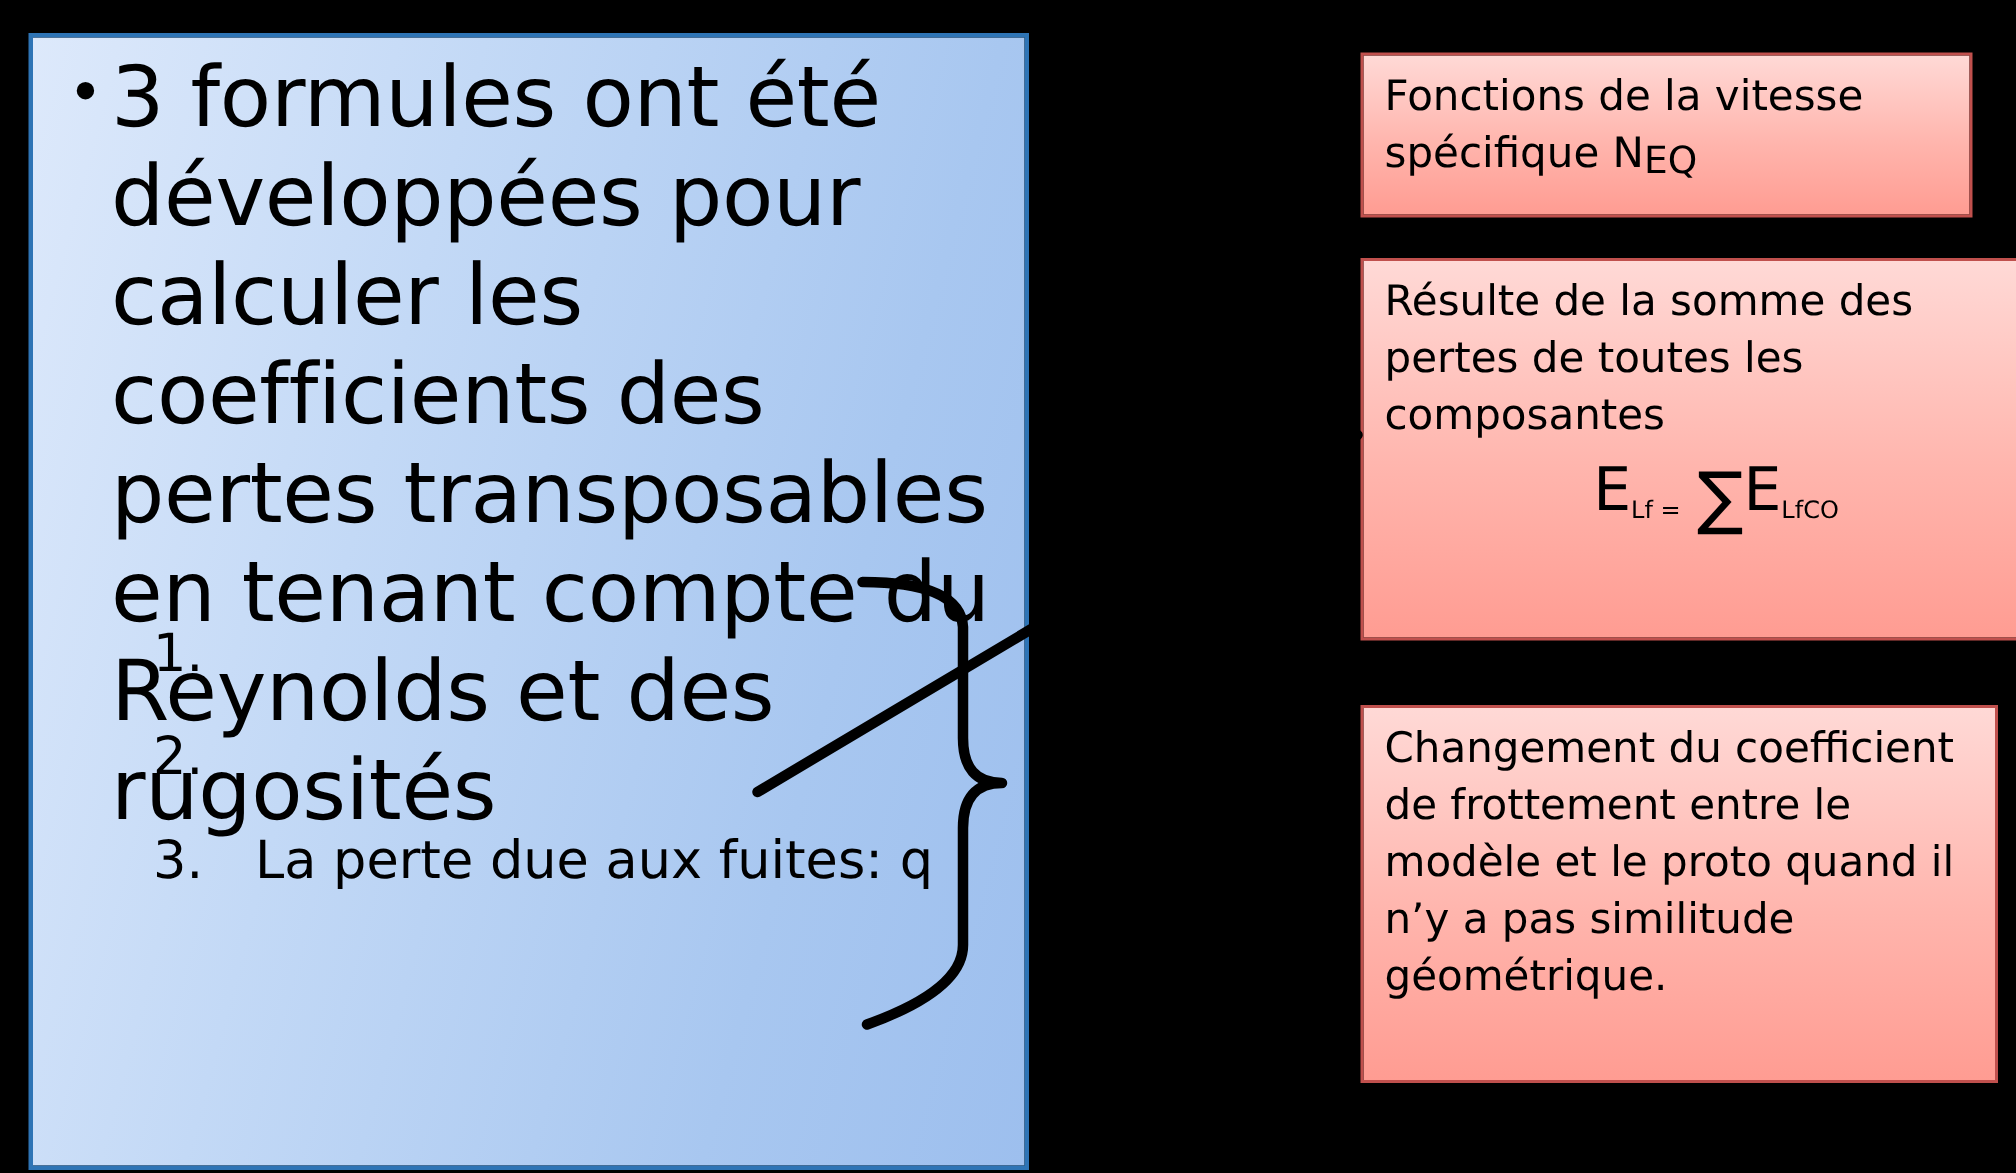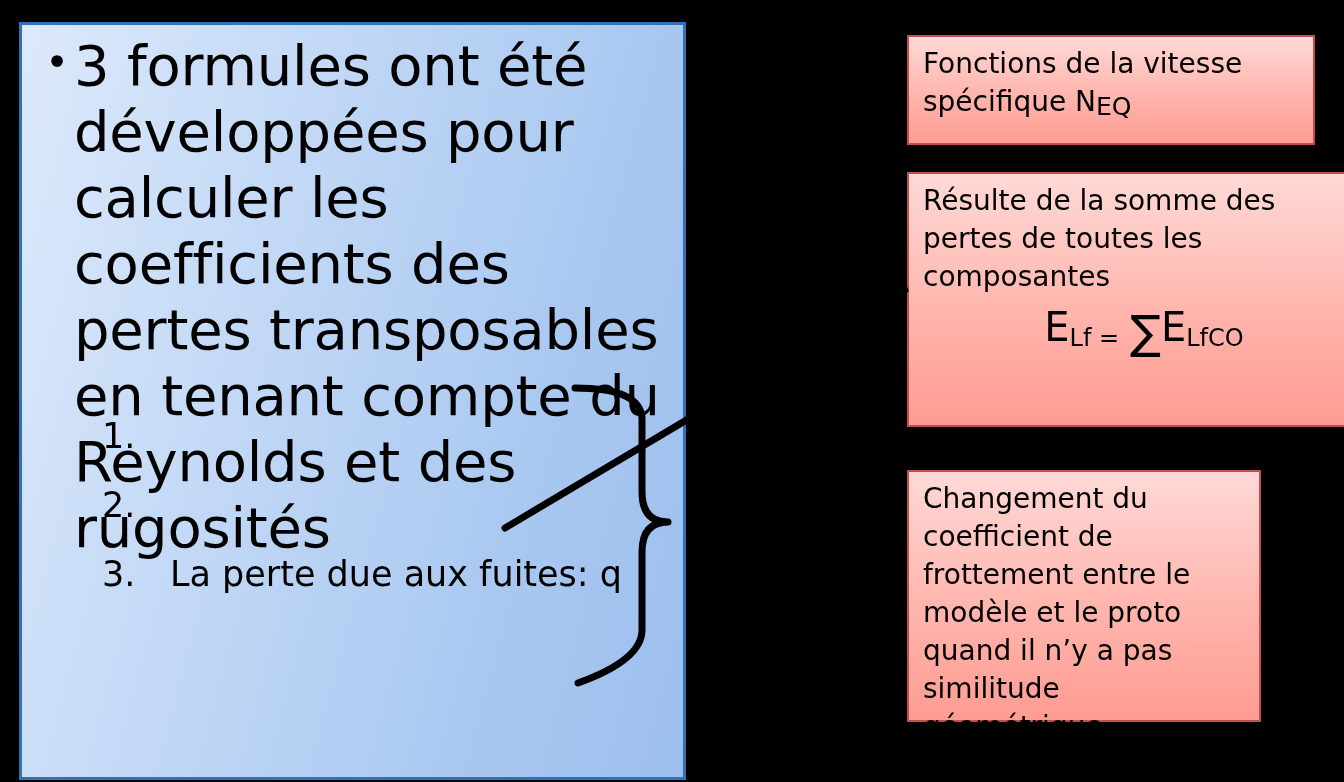--- a/index.html
+++ b/index.html
@@ -86,31 +86,31 @@
     background: linear-gradient(180deg, #ffd9d6 0%, #ffb5ad 55%, #ff9c92 100%);
     border: 2px solid #c0504d;
     box-sizing: border-box;
     padding: 8px 12px 18px 14px;
     color: #000;
     font-size: 28px;
     line-height: 38px;
   }
   #callout-1 { left: 907px; top: 35px;  width: 408px; height: 110px; }
   #callout-2 { left: 907px; top: 172px; width: 472px; height: 255px; }
-  #callout-3 { left: 907px; top: 470px; width: 354px; height: 252px; }
+  #callout-3 { left: 907px; top: 470px; width: 425px; height: 252px; }
 
   .formula-line {
     text-align: center;
     font-size: 34px;
     line-height: 54px;
     margin-top: 4px;
     white-space: nowrap;
   }
   .formula-line .v { font-size: 40px; }
-  .formula-line .s { font-size: 24px; vertical-align: -5px; }
+  .formula-line .s { font-size: 16px; vertical-align: -5px; }
   .sigma { font-size: 46px; vertical-align: -7px; }
 
   
   #connectors {
     position: absolute;
     left: 0; top: 0;
     width: 1344px; height: 782px;
     pointer-events: none;
   }
 </style>

